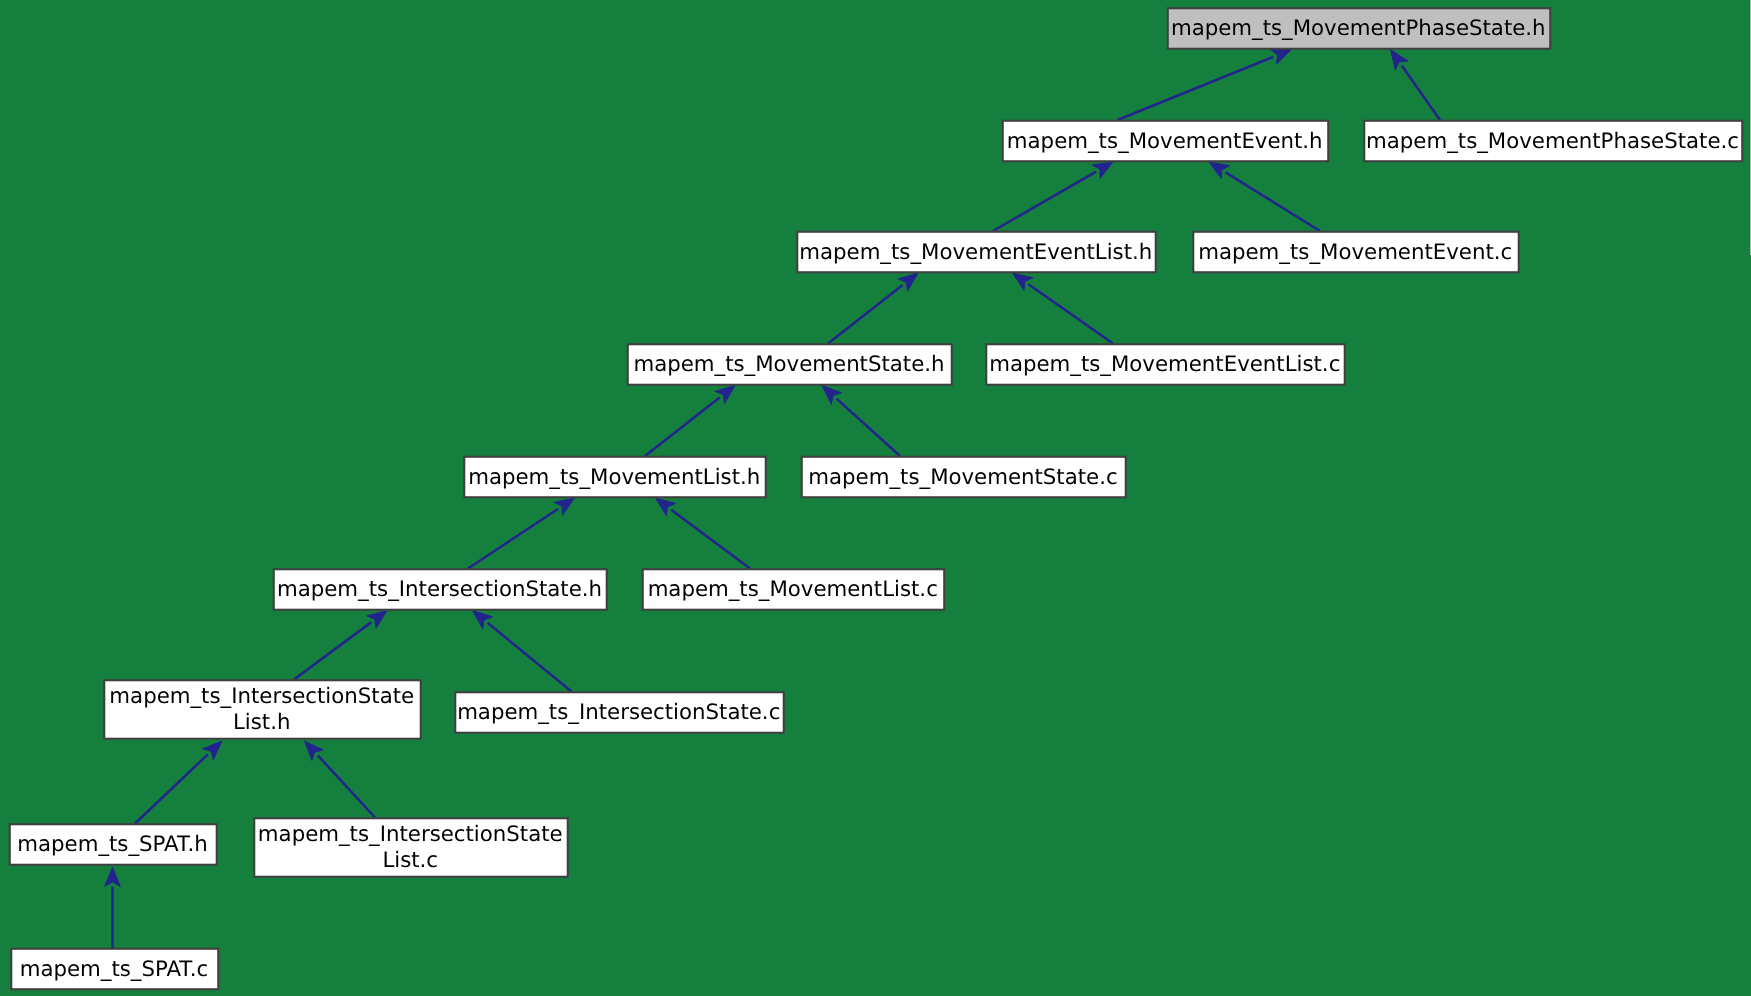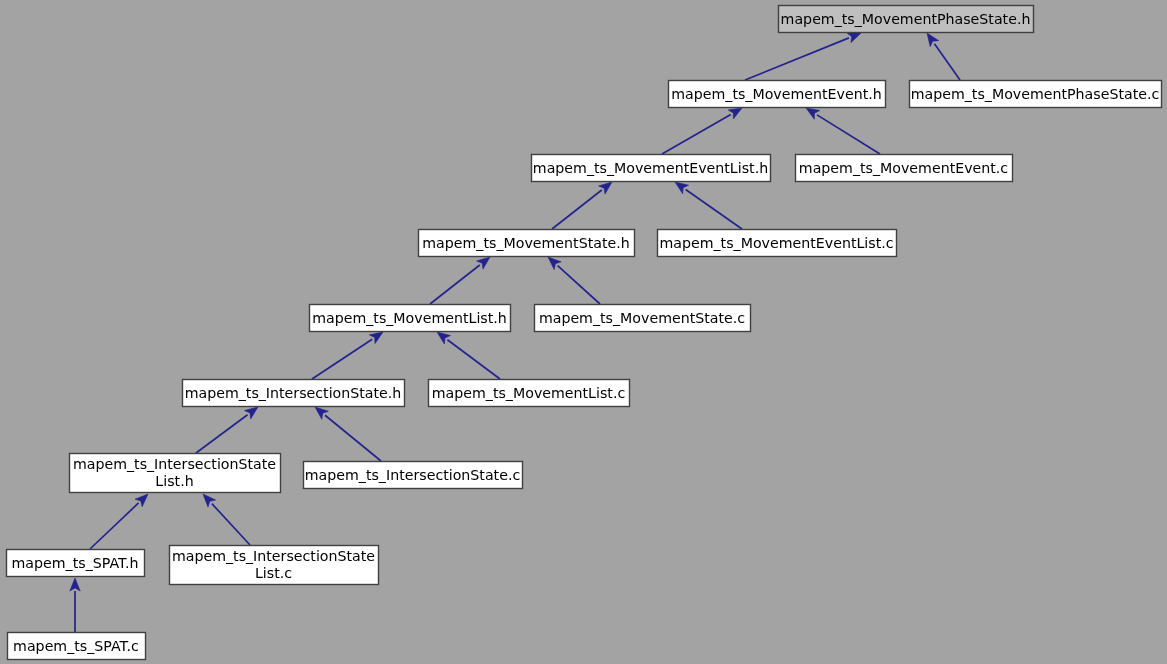--- a/index.html
+++ b/index.html
@@ -10,21 +10,21 @@
   body {
     width: 1167px;
     height: 664px;
     font-family: "DejaVu Sans", "Liberation Sans", sans-serif;
     overflow: hidden;
   }
   #graph-root {
     position: relative;
     width: 1167px;
     height: 664px;
-    background: #a3a3a3;
+    background: #15803d;
   }
   #graph-svg {
     position: absolute;
     left: 0;
     top: 0;
     width: 1167px;
     height: 664px;
     display: block;
   }
   .node-rect {

